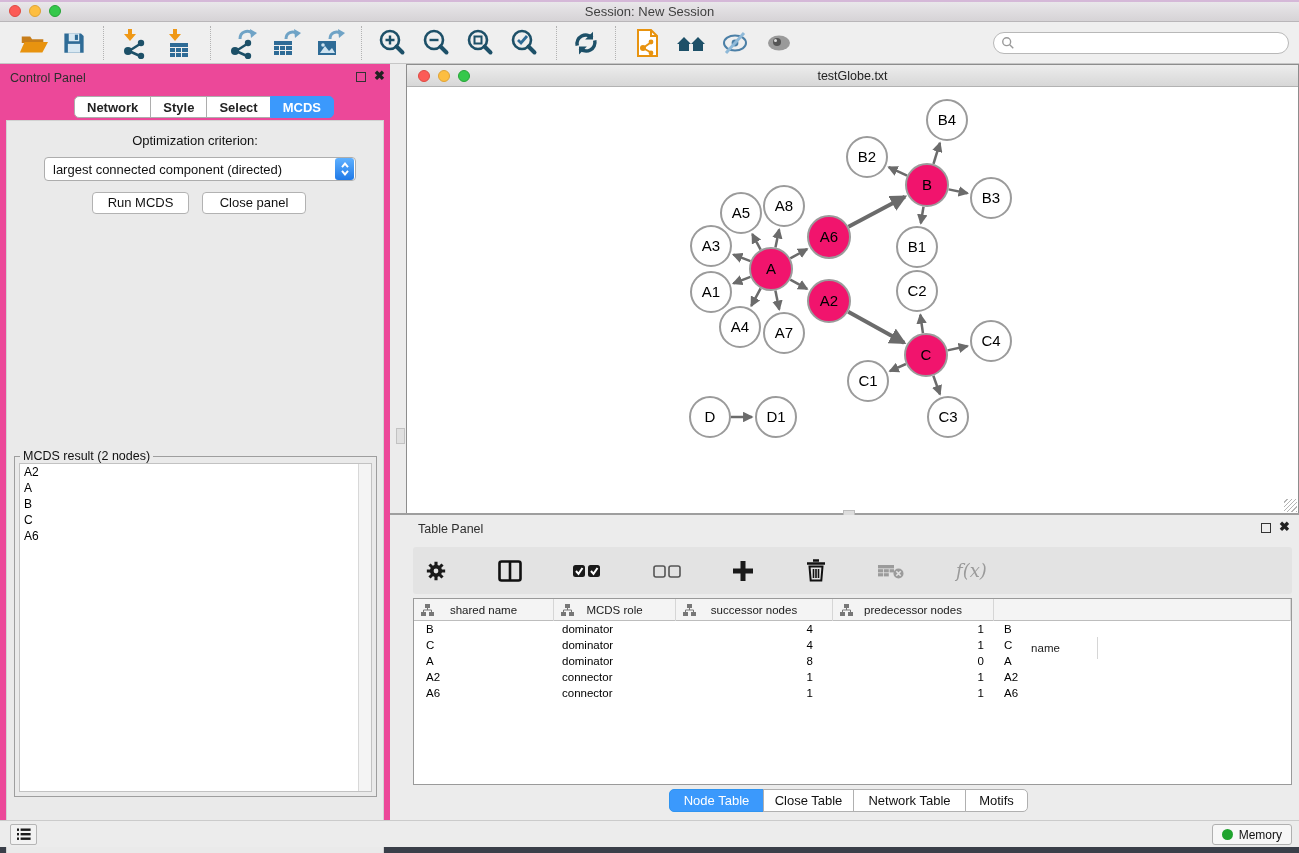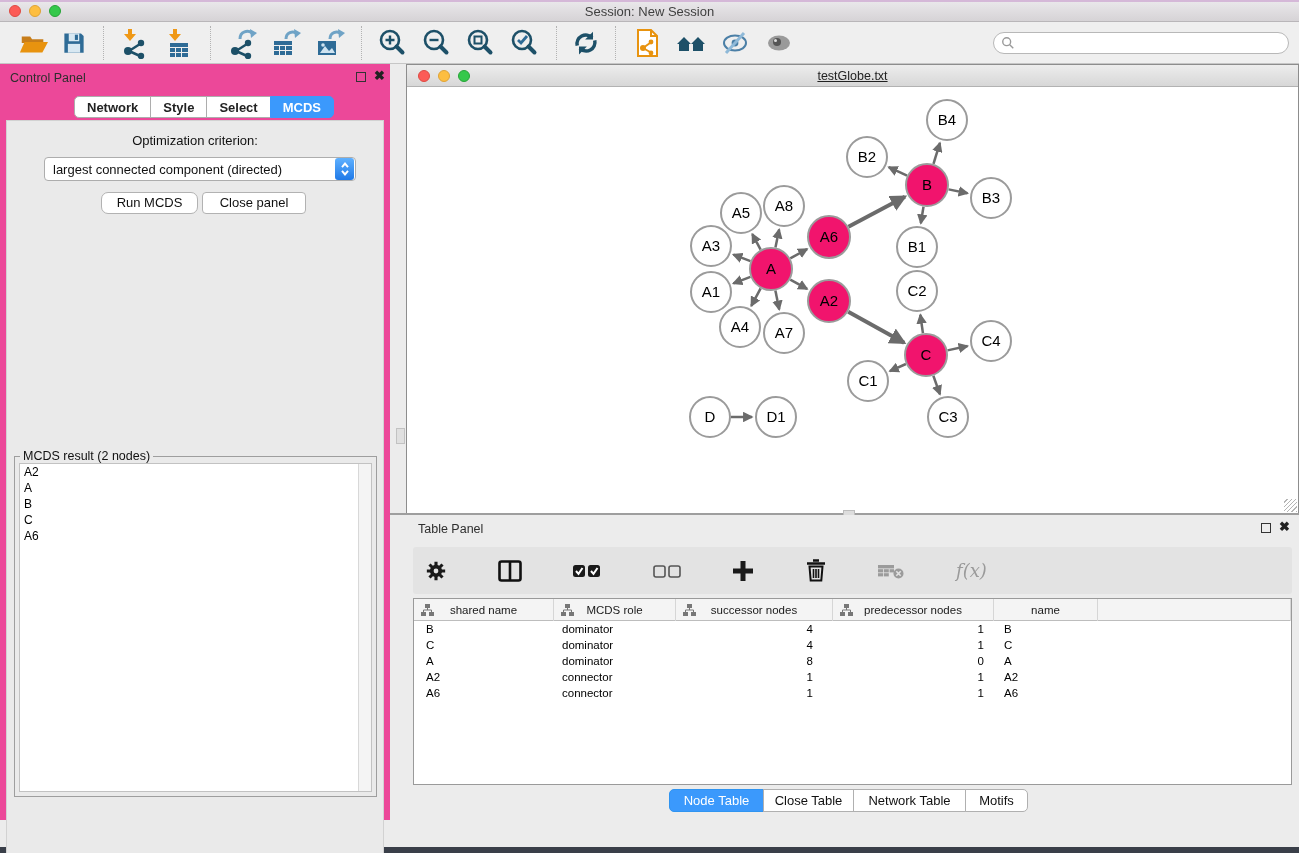--- a/index.html
+++ b/index.html
@@ -54,21 +54,21 @@
   .mcds-list { position:absolute; left:4px; top:6px; right:4px; bottom:4px; background:#fff; border:1px solid #c2c2c2; }
   .mcds-scroll { position:absolute; top:0; right:0; bottom:0; width:13px; background:#f4f4f4; border-left:1px solid #d8d8d8; }
   .mcds-item { font-size:12px; line-height:16px; padding-left:4px; color:#000; }
 
   
   .net-window { position:absolute; left:406px; top:64px; width:893px; height:450px;
     border:1px solid #8d8d8d; background:#fff; }
   .nw-titlebar { position:absolute; left:0; top:0; right:0; height:22px;
     background:linear-gradient(#ededed,#d7d7d7); border-bottom:1px solid #b2b2b2; }
   .nw-title { position:absolute; left:0; right:0; top:0; height:16px; line-height:22px;
-    text-align:center; font-size:12.5px; color:#222;text-decoration:underline; }
+    text-align:center; font-size:12.5px; color:#222; }
   .nw-canvas { position:absolute; left:0; top:22px; right:0; bottom:0; background:#fff; }
   .resize-grip { position:absolute; right:1px; bottom:1px; width:13px; height:13px;
     background:repeating-linear-gradient(135deg, transparent 0 2px, #b5b5b5 2px 3px); }
   .v-grab { position:absolute; left:396px; top:428px; width:9px; height:16px; background:#e0e0e0; border:1px solid #c2c2c2; }
   .h-divider { position:absolute; left:390px; top:513px; width:909px; height:2px; background:#9e9e9e; }
   .h-grab { position:absolute; left:843px; top:510px; width:12px; height:8px; background:#ddd; border:1px solid #bdbdbd; }
 
   
   .table-panel { position:absolute; left:390px; top:515px; width:909px; height:305px; background:#ececec; }
   .tp-toolbar { position:absolute; left:23px; top:32px; width:879px; height:47px; background:#e3e3e3; border-radius:3px;
@@ -279,21 +279,21 @@
     <div class="cp-body">
       <div class="opt-label">Optimization criterion:</div>
       <div class="dropdown">
         <div class="dd-text">largest connected component (directed)</div>
         <div class="dd-stepper">
           <svg width="10" height="16" viewBox="0 0 10 16">
               <path d="M2 6.2 5 2.6 8 6.2M2 9.8 5 13.4 8 9.8" stroke="#fff" stroke-width="1.9" fill="none"></path>
             </svg>
         </div>
       </div>
-      <div class="btn" style="left:94px; width:97px;border-radius:7px;">Run MCDS</div>
+      <div class="btn" style="left:85px; width:97px;">Run MCDS</div>
       <div class="btn" style="left:195px; width:104px;">Close panel</div>
       <div class="mcds-box">
         <div class="mcds-legend">MCDS result (2 nodes)</div>
         <div class="mcds-list">
           <div>
               <div class="mcds-item">A2</div>
               <div class="mcds-item">A</div>
               <div class="mcds-item">B</div>
               <div class="mcds-item">C</div>
               <div class="mcds-item">A6</div>
@@ -532,21 +532,21 @@
           </div>
           <div class="t-hcell" style="width: 161px;">
             <svg width="13" height="12" viewBox="0 0 13 12" class="hic">
               <rect x="4" y="0" width="5" height="4" fill="#777"></rect>
               <rect x="0" y="8" width="5" height="4" fill="#777"></rect>
               <rect x="8" y="8" width="5" height="4" fill="#777"></rect>
               <path d="M6.5 4v2M2.5 8V6h8v2" stroke="#777" fill="none"></path>
             </svg>
             <span>predecessor nodes</span>
           </div>
-          <div class="t-hcell" style="width: 104px;">
+          <div class="t-hcell" style="width: 104px; margin-top: 38px;">
             <span>name</span>
           </div>
           <div class="t-hcell" style="width: 193px;">
             <span></span>
           </div>
         </div>
       <div>
           <div class="t-row">
             <div class="t-cell" style="width: 140px; padding-left: 12px;">B</div>
             <div class="t-cell" style="width: 122px; padding-left: 8px;">dominator</div>
@@ -591,13 +591,31 @@
     </div>
 
     <div class="tp-tabs">
         <div class="seg2 active" style="width: 95px;">Node Table</div>
         <div class="seg2" style="width: 91px;">Close Table</div>
         <div class="seg2" style="width: 113px;">Network Table</div>
         <div class="seg2" style="width: 63px;">Motifs</div>
       </div>
   </div>
 
+  <div class="statusbar">
+    <div class="sb-left-btn">
+      <svg width="14" height="13" viewBox="0 0 14 13">
+        <g fill="#1a1a1a">
+            <rect x="0" y="0.5" width="2" height="2.4"></rect>
+            <rect x="3.6" y="0.5" width="10" height="2.4"></rect>
+        <rect x="0" y="5" width="2" height="2.4"></rect>
+            <rect x="3.6" y="5" width="10" height="2.4"></rect>
+        <rect x="0" y="9.5" width="2" height="2.4"></rect>
+            <rect x="3.6" y="9.5" width="10" height="2.4"></rect>
+          </g>
+      </svg>
+    </div>
+    <div class="sb-mem-btn">
+      <div class="mem-dot"></div>
+      <span>Memory</span>
+    </div>
+  </div>
 </div>
 
 </body></html>

